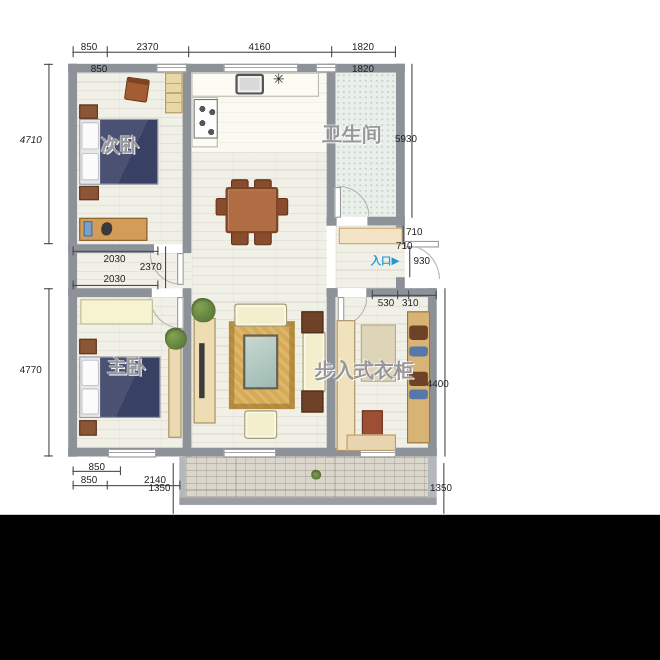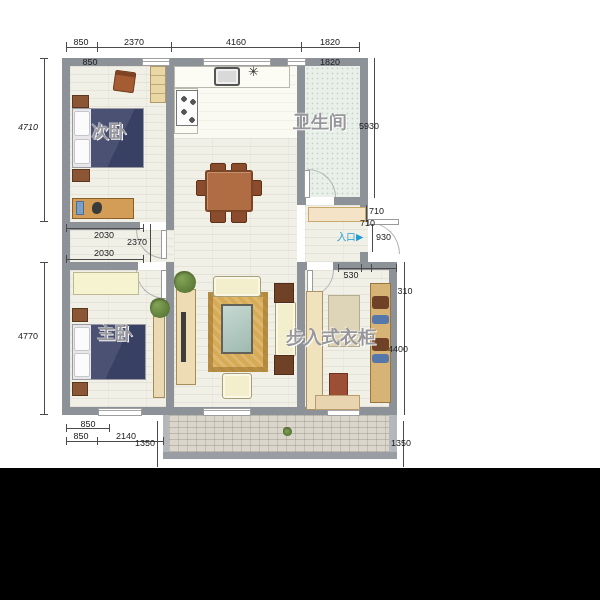--- a/index.html
+++ b/index.html
@@ -37,21 +37,21 @@
   
   .room-label{position:absolute;font-weight:bold;color:#97979b;white-space:nowrap;
     text-shadow:1px 1px 0 rgba(255,255,255,0.95),-1px -1px 0 rgba(255,255,255,0.55);}
   
   .fur{position:absolute;box-sizing:border-box;}
   .sofa{background:#f3eecb;border:1px solid #a79f77;border-radius:3px;box-shadow:inset 0 0 0 2px rgba(255,255,255,0.55);}
   .endtable{background:#6f4227;border:1px solid #4e2c18;}
   .nightstand{background:#8a5636;border:1px solid #5d3620;}
   .pillow{background:#fbfbfb;border:1px solid #c5c5cc;border-radius:2px;}
   .plant{border-radius:45% 55% 50% 50%;background:radial-gradient(circle at 35% 35%,#83a455,#4d6c2e);box-shadow:inset 1px 2px 2px rgba(0,0,0,0.25);}
-  .entry-text{position:absolute;font-size:9.5px;font-weight:normal;color:#1f9ad6;white-space:nowrap;text-align:center;}
+  .entry-text{position:absolute;font-size:9.5px;font-weight:bold;color:#1f9ad6;white-space:nowrap;text-align:center;}
   .letterbox{position:absolute;background:#000;}
 </style>
 </head>
 <body>
 
 <div class="abs" style="left:0;top:0;width:600px;height:600px;">
 
   <div class="floor-wood" style="left:70px;top:66px;width:96px;height:156px;"></div>
   <div class="floor-wood" style="left:70px;top:230px;width:104px;height:32px;"></div>
   <div class="floor-wood" style="left:70px;top:270px;width:96px;height:137px;"></div>
@@ -230,22 +230,22 @@
 
   <span class="dim" style="left:76px;top:230px;width:56px;">2030</span>
   <span class="dim dim-r" style="left:114px;top:237px;width:33px;">2370</span>
   <span class="dim" style="left:76px;top:248px;width:56px;">2030</span>
 
   <span class="dim dim-l" style="left:369px;top:206px;width:22px;">710</span>
   <span class="dim dim-l" style="left:360px;top:218px;width:22px;">710</span>
   <span class="dim dim-l" style="left:376px;top:232px;width:22px;">930</span>
 
   <span class="dim" style="left:340px;top:270px;width:22px;">530</span>
-  <span class="dim" style="left:362px;top:286px;width:22px;margin-left:32px;">310</span>
+  <span class="dim" style="left:362px;top:270px;width:22px;">310</span>
 
   <span class="dim" style="left:68px;top:419px;width:40px;">850</span>
   <span class="dim" style="left:66px;top:431px;width:30px;">850</span>
-  <span class="dim" style="left:96px;top:431px;width:60px;">2140</span>
+  <span class="dim" style="left:111px;top:431px;width:60px;">2140</span>
   <span class="dim dim-r" style="left:127px;top:438px;width:28px;">1350</span>
   <span class="dim dim-l" style="left:391px;top:438px;width:28px;">1350</span>
 
   <div class="letterbox" style="left:0;top:468px;width:600px;height:132px;"></div>
 </div>
 
 </body></html>

